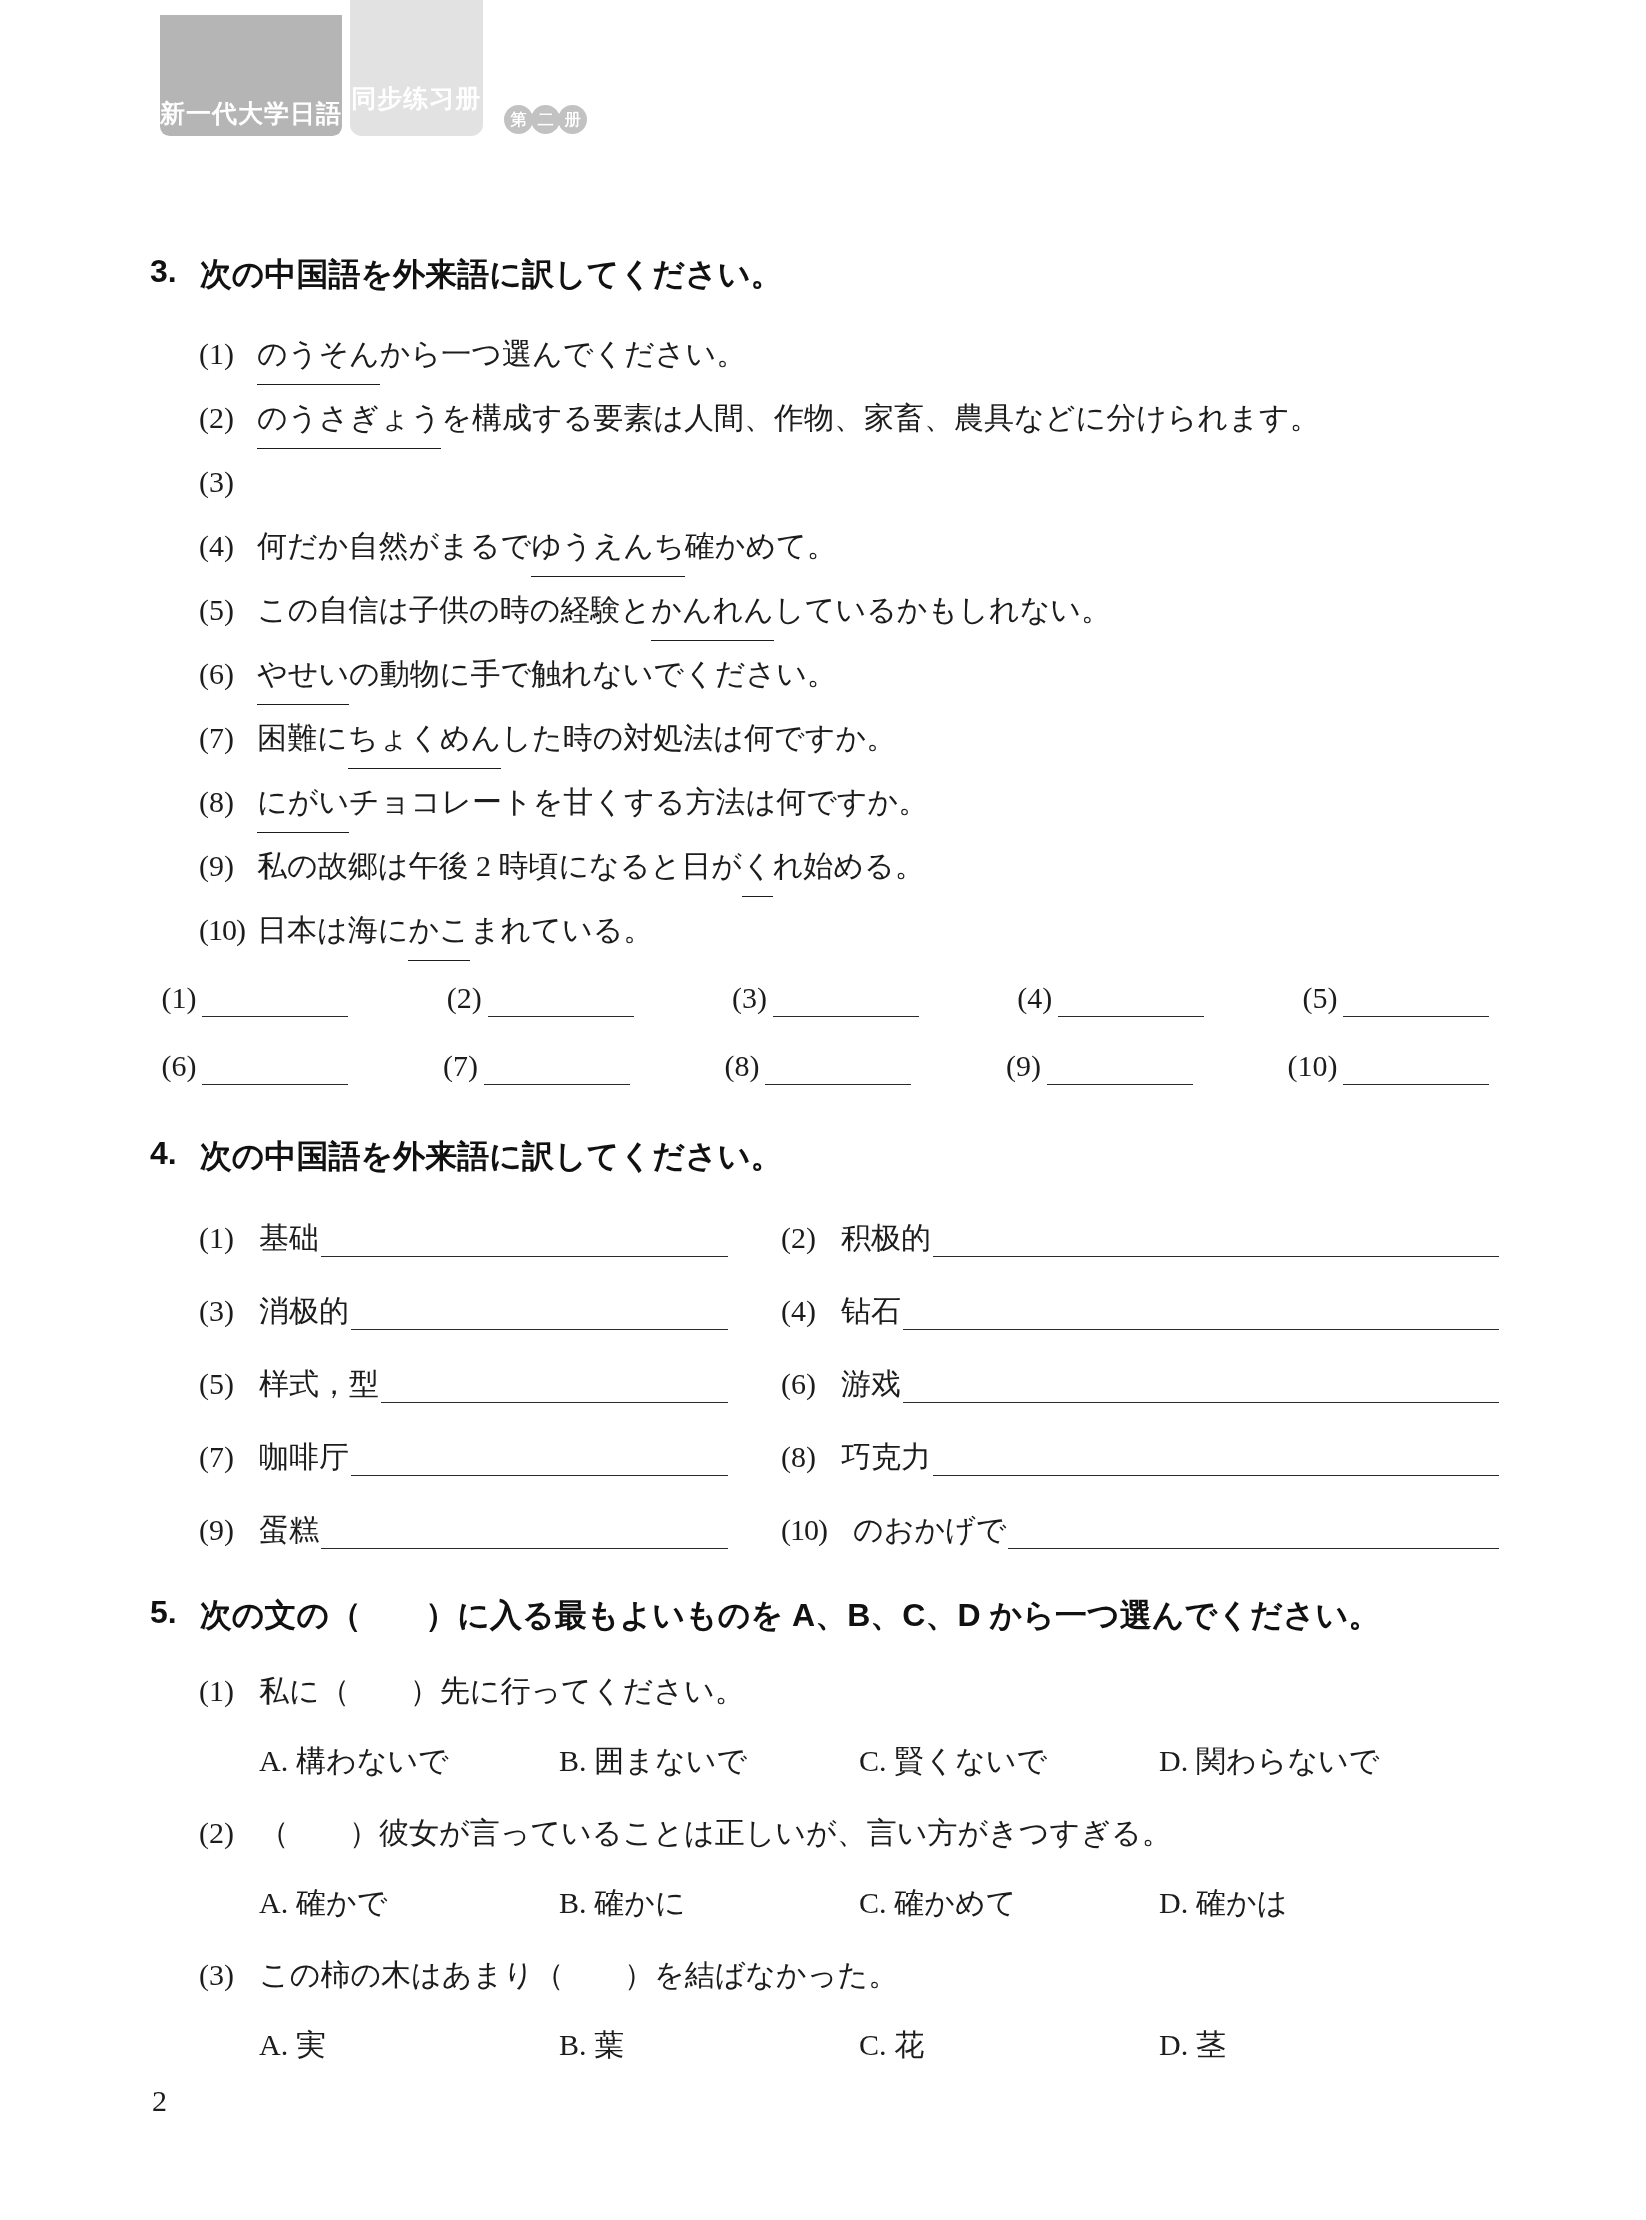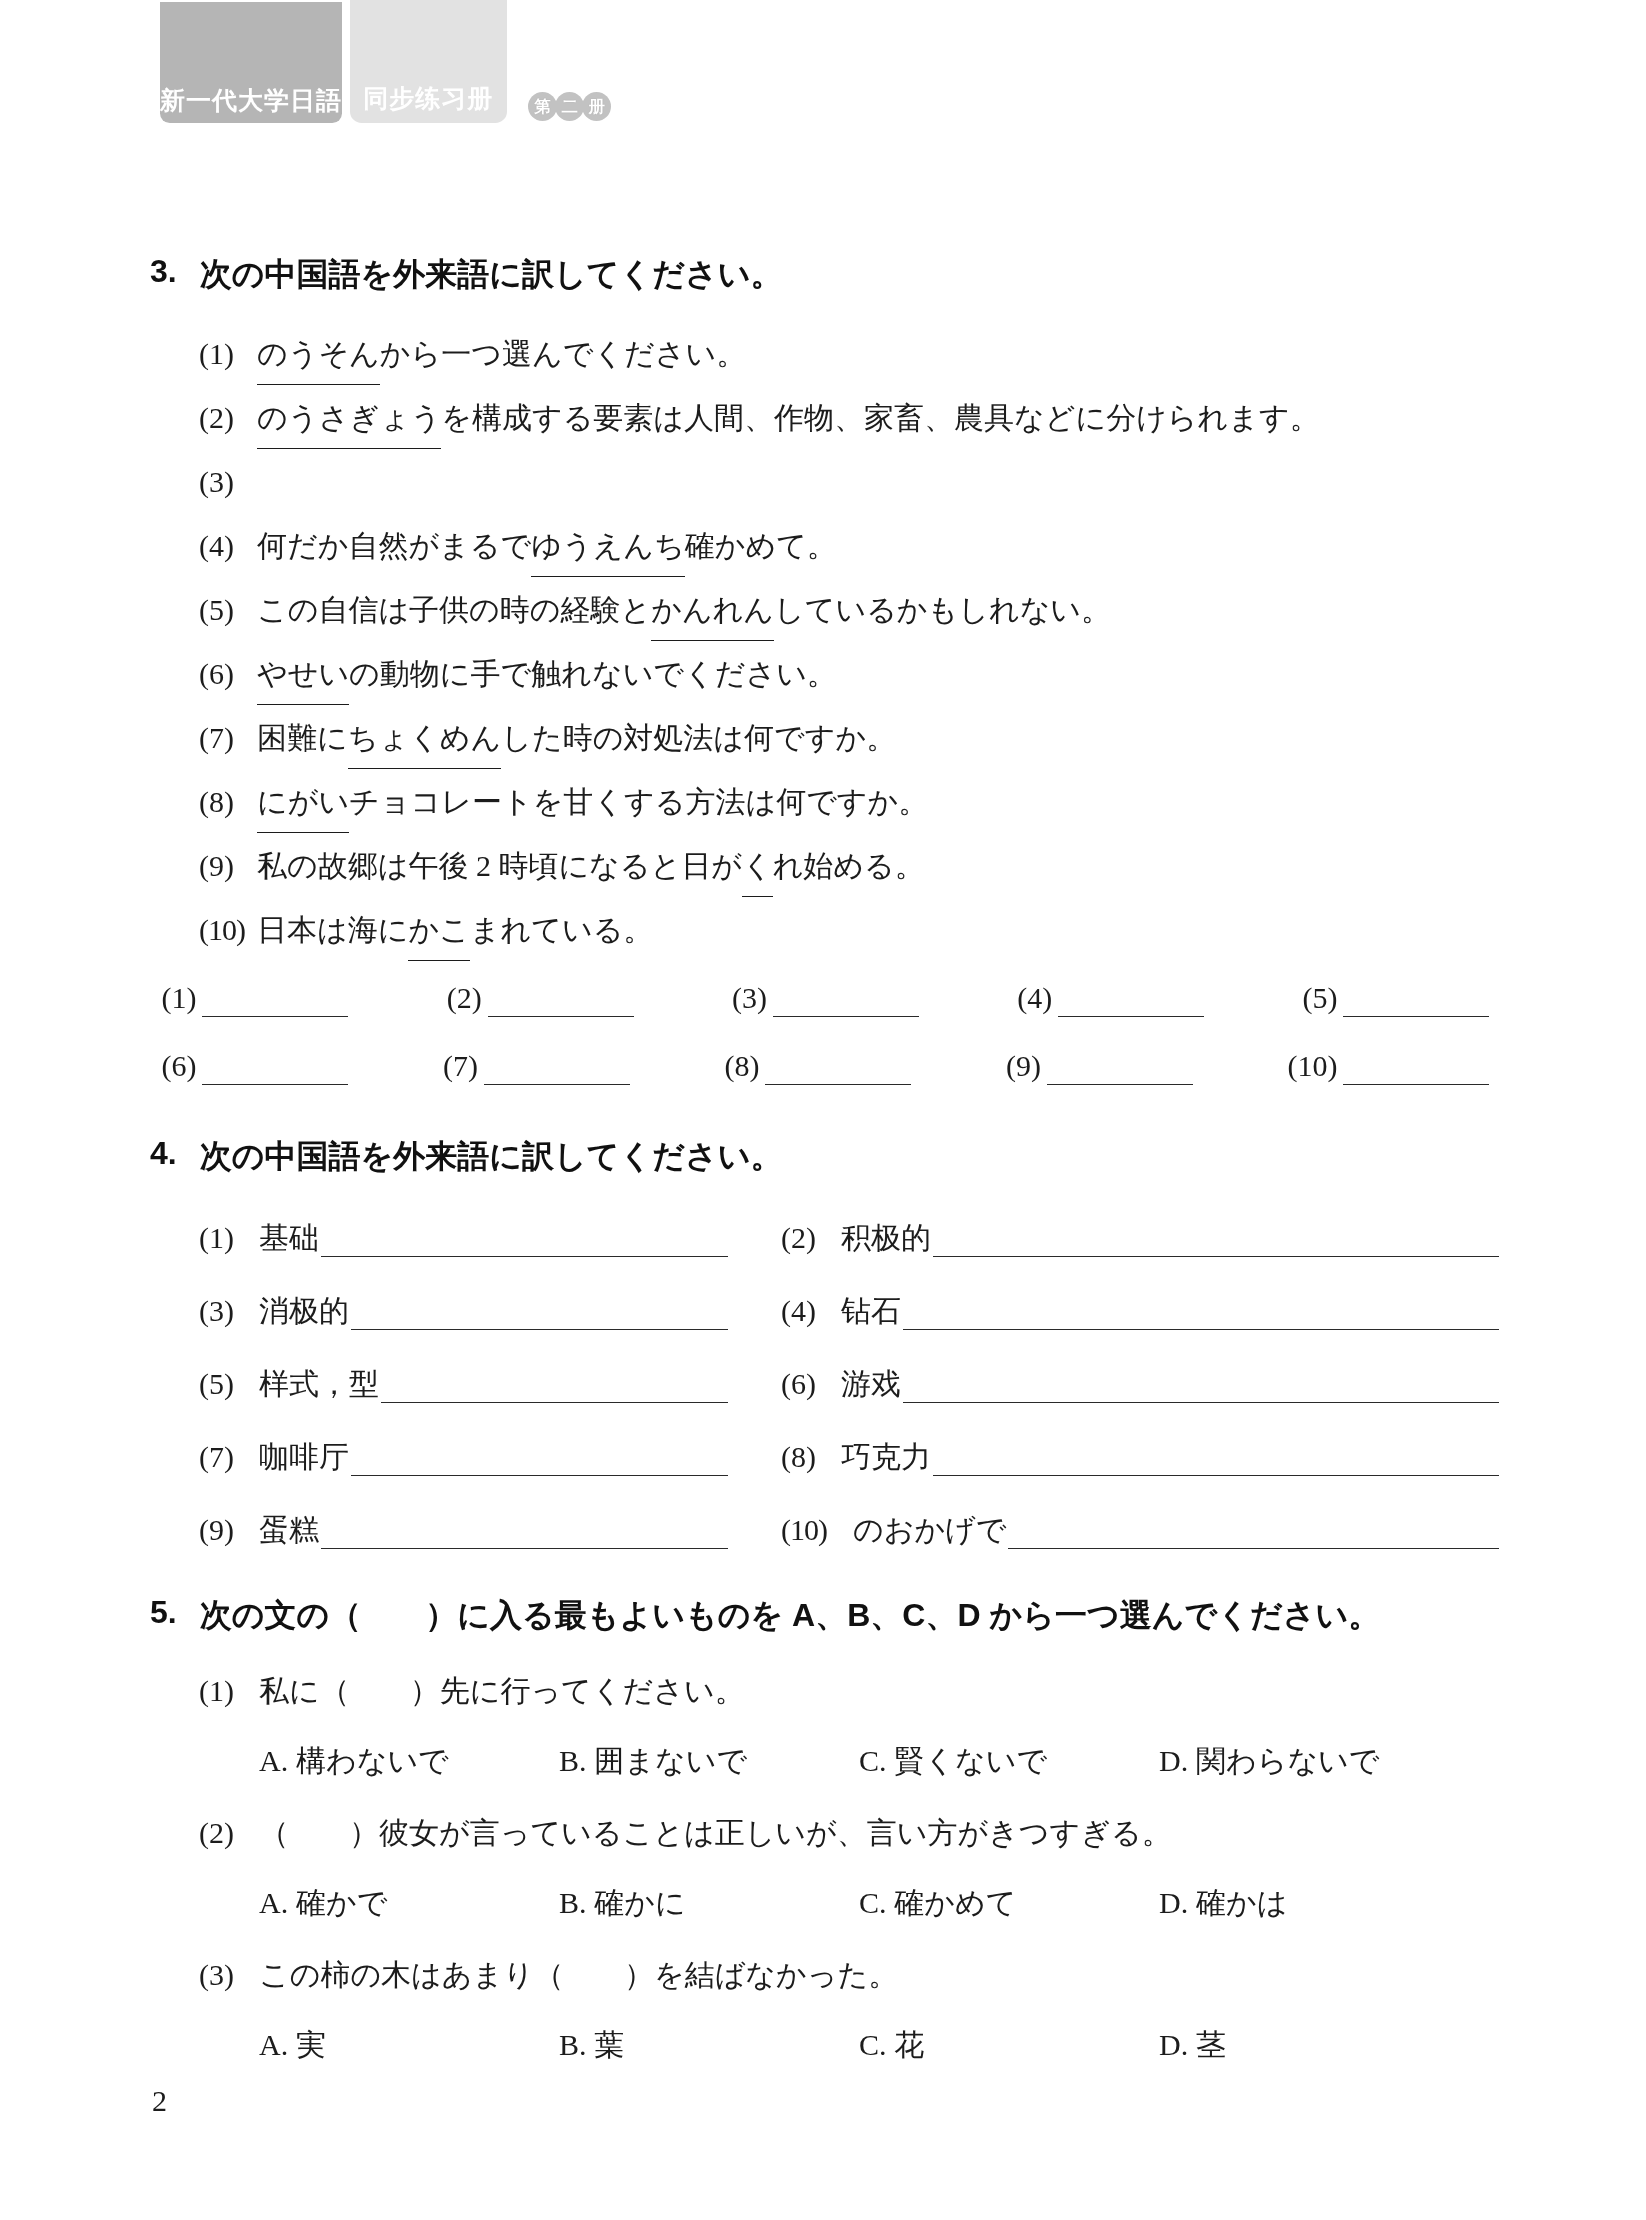--- a/index.html
+++ b/index.html
@@ -17,23 +17,23 @@
     height:115px;display:flex;align-items:flex-end;justify-content:center;
     font-family:Liberation Mono, monospace;
     font-weight:bold;color:#ffffff;
   }
   .hdr-dark{
     width:182px;background:#b5b5b5;
     border-radius:0 0 9.7px 9.7px;
     font-size:25px;padding-bottom:5.8px;letter-spacing:1px;
   }
   .hdr-light{
-    width:157px;background:#e2e2e2;
+    width:133px;background:#e2e2e2;
     border-radius:0 0 11.6px 11.6px;
-    font-size:25px;padding-bottom:8px;margin-left:7.8px;letter-spacing:1px;
+    font-size:25px;padding-bottom:21px;margin-left:7.8px;letter-spacing:1px;
   }
   .vol{display:flex;margin-left:21.3px;margin-bottom:1.9px;}
   .vol-circle{
     width:29px;height:29px;border-radius:50%;
     background:#c2c2c2;color:#ffffff;
     font-family:"Liberation Sans","DejaVu Sans",sans-serif;
     font-weight:bold;font-size:16.5px;
     display:flex;align-items:center;justify-content:center;
     margin-right:-1.9px;
     text-shadow:0 0 1px #9a9a9a;

